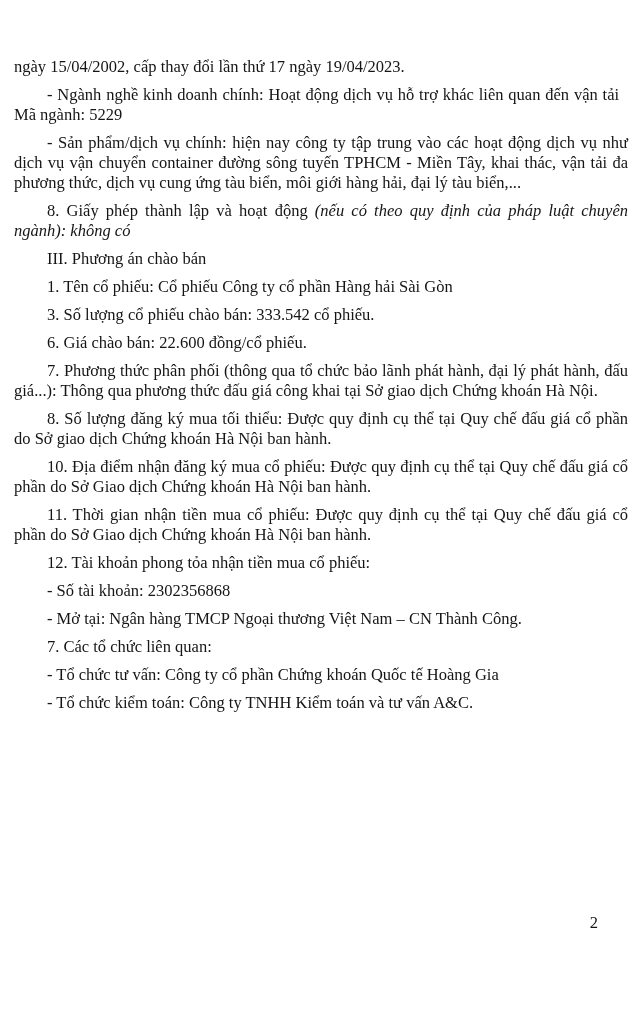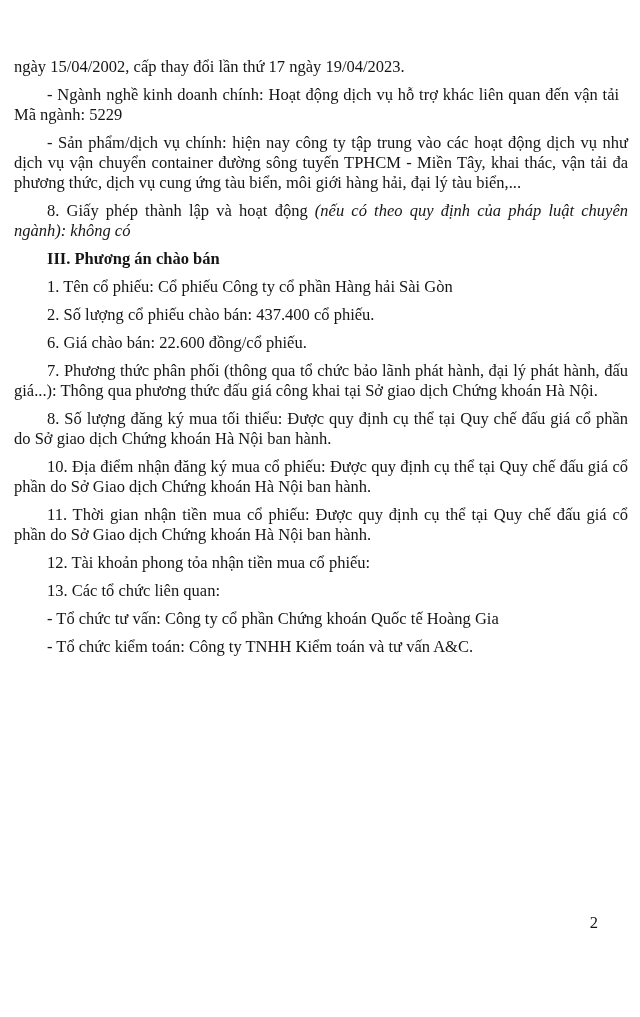--- a/index.html
+++ b/index.html
@@ -26,21 +26,21 @@
     margin: 0 0 8px 0;
     font-size: 16.5px;
     line-height: 20px;
     text-align: justify;
     text-indent: 33px;
   }
   .para.no-indent {
     text-indent: 0;
   }
   .heading {
-    font-weight: bold;
+    font-weight: normal;
   }
   .it {
     font-style: italic;
   }
   .page-num {
     position: absolute;
     right: 42px;
     bottom: 24px;
     font-size: 16.5px;
     line-height: 20px;
@@ -56,27 +56,29 @@
 
     <p class="para">- Ngành nghề kinh doanh chính: Hoạt động dịch vụ hỗ trợ khác liên quan đến vận tải&nbsp;&nbsp; Mã ngành: 5229</p>
 
     <p class="para">- Sản phẩm/dịch vụ chính: hiện nay công ty tập trung vào các hoạt động dịch vụ như dịch vụ vận chuyển container đường sông tuyến TPHCM - Miền Tây, khai thác, vận tải đa phương thức, dịch vụ cung ứng tàu biển, môi giới hàng hải, đại lý tàu biển,...</p>
 
     <p class="para"><span>8. Giấy phép thành lập và hoạt động </span><span class="it">(nếu có theo quy định của pháp luật chuyên ngành): không có</span></p>
 
     <p class="para heading">III. Phương án chào bán</p>
 
     <p class="para">1. Tên cổ phiếu: Cổ phiếu Công ty cổ phần Hàng hải Sài Gòn</p>
-    <p class="para">2. Số lượng cổ phiếu chào bán: 437.400 cổ phiếu.</p>
+    <p class="para">3. Số lượng cổ phiếu chào bán: 333.542 cổ phiếu.</p>
     <p class="para">6. Giá chào bán: 22.600 đồng/cổ phiếu.</p>
     <p class="para">7. Phương thức phân phối (thông qua tổ chức bảo lãnh phát hành, đại lý phát hành, đấu giá...): Thông qua phương thức đấu giá công khai tại Sở giao dịch Chứng khoán Hà Nội.</p>
     <p class="para">8. Số lượng đăng ký mua tối thiểu: Được quy định cụ thể tại Quy chế đấu giá cổ phần do Sở giao dịch Chứng khoán Hà Nội ban hành.</p>
     <p class="para">10. Địa điểm nhận đăng ký mua cổ phiếu: Được quy định cụ thể tại Quy chế đấu giá cổ phần do Sở Giao dịch Chứng khoán Hà Nội ban hành.</p>
     <p class="para">11. Thời gian nhận tiền mua cổ phiếu: Được quy định cụ thể tại Quy chế đấu giá cổ phần do Sở Giao dịch Chứng khoán Hà Nội ban hành.</p>
     <p class="para">12. Tài khoản phong tỏa nhận tiền mua cổ phiếu:</p>
-    <p class="para">13. Các tổ chức liên quan:</p>
+    <p class="para">- Số tài khoản: 2302356868</p>
+    <p class="para">- Mở tại: Ngân hàng TMCP Ngoại thương Việt Nam – CN Thành Công.</p>
+    <p class="para">7. Các tổ chức liên quan:</p>
     <p class="para">- Tổ chức tư vấn: Công ty cổ phần Chứng khoán Quốc tế Hoàng Gia</p>
     <p class="para">- Tổ chức kiểm toán: Công ty TNHH Kiểm toán và tư vấn A&amp;C.</p>
 
   </div>
 
   <div class="page-num">2</div>
 </div>
 
 </body></html>

